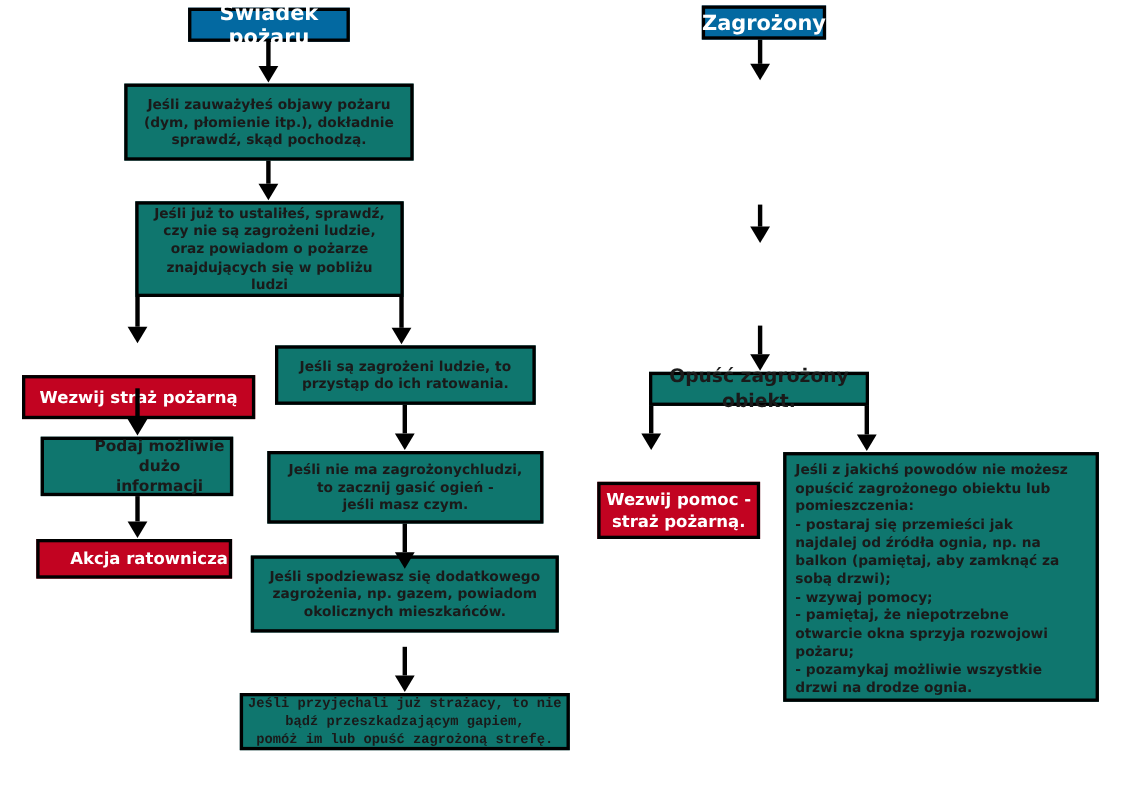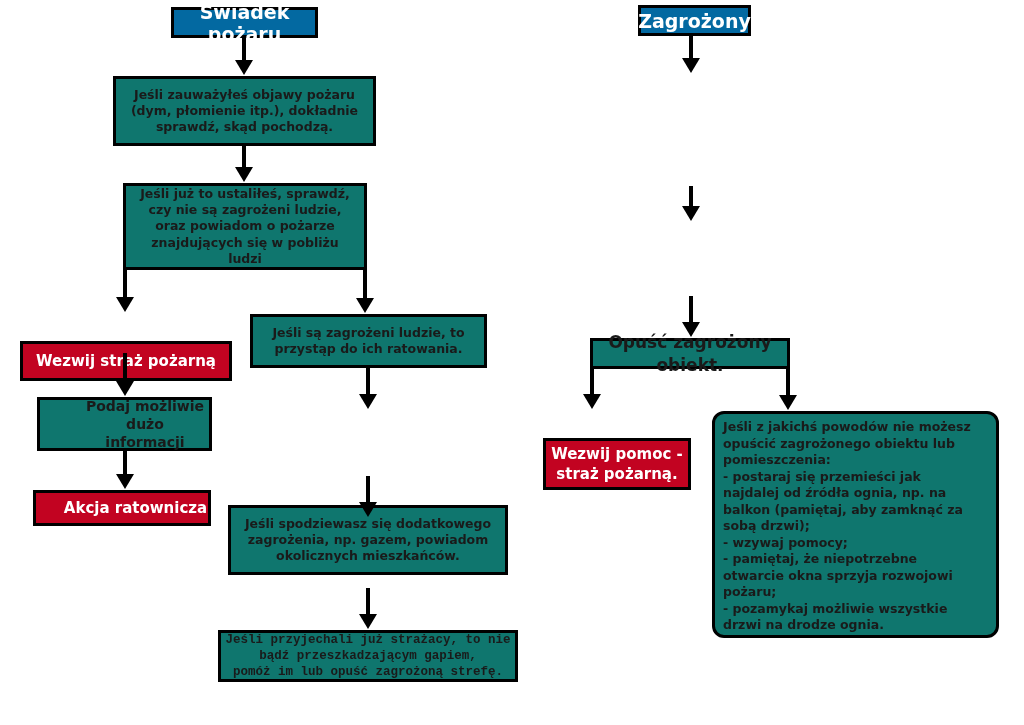--- a/index.html
+++ b/index.html
@@ -38,21 +38,20 @@
     background: #c20321;
     color: #ffffff;
     font-size: 15px;
     line-height: 1.35;
   }
   .big {
     text-align: left;
     justify-content: flex-start;
     align-items: flex-start;
     padding: 5px 8px;
-    border-radius: 12px;
   }
   .arrow {
     position: absolute;
     width: 4px;
     background: #000000;
   }
   .arrow::after {
     content: "";
     position: absolute;
     left: -7px;
@@ -84,20 +83,23 @@
   <div class="node red" style="left:20px; top:313px; width:212px; height:40px;margin-top:28px;">Wezwij straż pożarną</div>
 
   <div class="node green" style="left:37px; top:397px; width:175px; height:54px; font-size:14px;padding-left:44px;">Podaj możliwie dużo
 informacji</div>
 
   <div class="node red" style="left:33px; top:490px; width:178px; height:36px;padding-left:27px;">Akcja ratownicza</div>
 
   <div class="node green" style="left:250px; top:314px; width:237px; height:54px;">Jeśli są zagrożeni ludzie, to
 przystąp do ich ratowania.</div>
 
+  <div class="node green" style="left:243px; top:410px; width:251px; height:66px;">Jeśli nie ma zagrożonychludzi,
+to zacznij gasić ogień -
+jeśli masz czym.</div>
 
   <div class="node green" style="left:228px; top:505px; width:280px; height:70px;">Jeśli spodziewasz się dodatkowego
 zagrożenia, np. gazem, powiadom
 okolicznych mieszkańców.</div>
 
   <div class="node green" style="left:218px; top:630px; width:300px; height:52px;font-family:Liberation Mono, monospace;">Jeśli przyjechali już strażacy, to nie
 bądź przeszkadzającym gapiem,
 pomóż im lub opuść zagrożoną strefę.</div>
 
   <div class="node blue" style="left:638px; top:5px; width:113px; height:31px;">Zagrożony</div>

